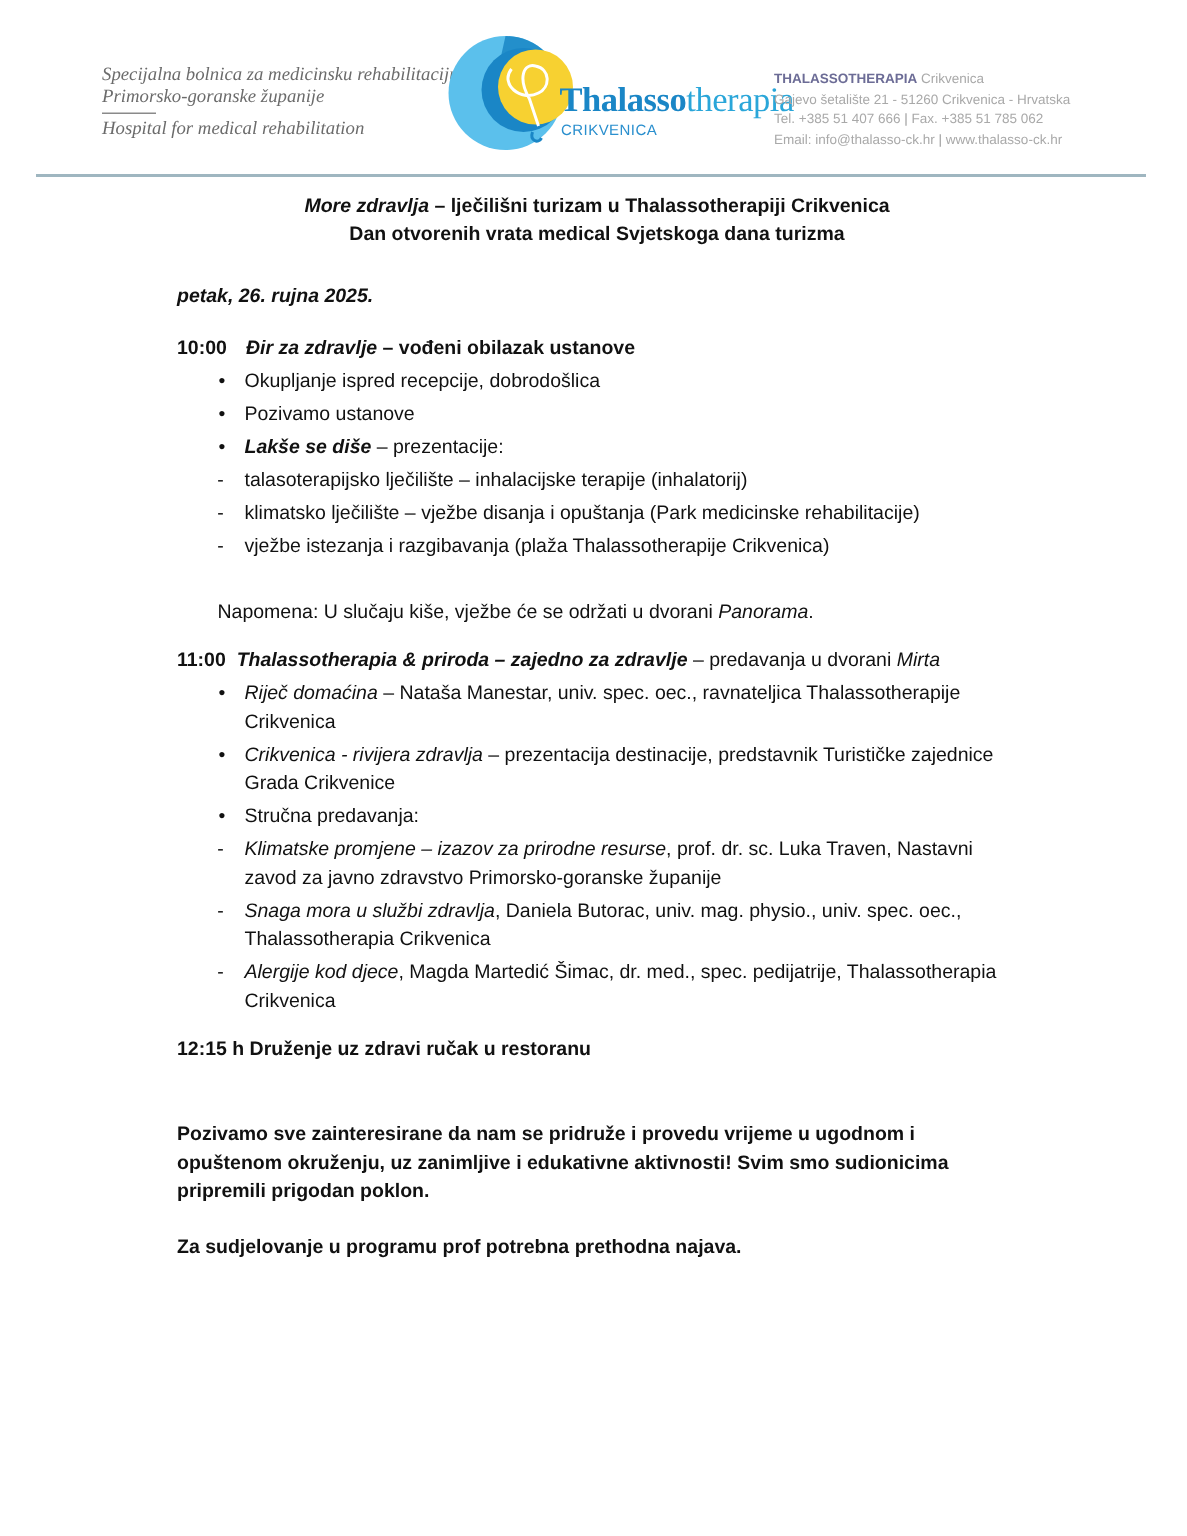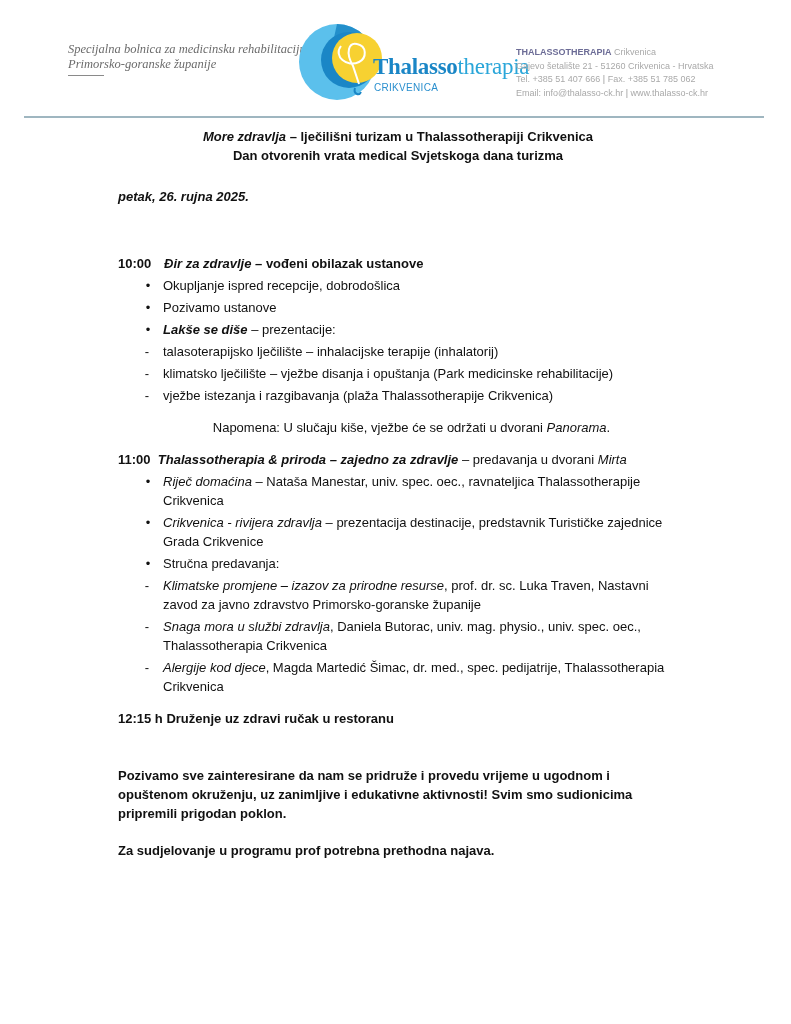--- a/index.html
+++ b/index.html
@@ -19,40 +19,41 @@
     .lh-right .brand { color: #6c6c96; font-weight: bold; }
     .lh-right .sep { color: #9a9a9a; }
     .hr { position: absolute; left: 24px; top: 116px; width: 740px; height: 2px; background: #9fb6c0; }
 
     
     .doc { position: absolute; left: 118px; top: 127px; width: 560px; font-family: "Liberation Sans", sans-serif;
            font-size: 13px; line-height: 19px; color: #111; }
     .title { text-align: center; font-weight: bold; width: 560px; }
     .title i { font-weight: bold; text-align: right; }
     .date { font-weight: bold; margin-top: 22px; font-style: italic; }
-    .slot { font-weight: bold; margin-top: 48px; }
+    .slot { font-weight: bold; margin-top: 16px; }
     .slot .time { display: inline-block; width: 46px; }
     .list { margin: 0; padding: 0; list-style: none; }
     .list li { position: relative; padding-left: 45px; margin-top: 3px; }
     .list li .mark { position: absolute; left: 24px; top: 0; width: 12px; text-align: center; }
     .list li.dash .mark { left: 23px; }
-    .note { margin-top: 13px; padding-left: 27px; text-align: center; }
+    .note { margin-top: 25px; padding-left: 27px; }
     .slot2 { font-weight: bold; margin-top: 13px; }
     .slot2 .rest { font-weight: normal; }
     .lunch { font-weight: bold; margin-top: 13px; }
     .invite { font-weight: bold; margin-top: 38px; }
     .reg { font-weight: bold; margin-top: 18px; }
   </style>
 </head>
 <body>
 
 <div class="lh-left">
   <div>Specijalna bolnica za medicinsku rehabilitaciju</div>
   <div>Primorsko-goranske županije</div>
   <div class="rule"></div>
+  <div>Hospital for medical rehabilitation</div>
 </div>
 
 <svg class="logo" viewBox="0 0 215 92">
   <circle cx="40" cy="46" r="38" fill="#5bc0ec"></circle>
   <path d="M40 8 A38 38 0 0 1 78 46 L56 46 A20 20 0 0 0 36 26 Z" fill="#1a86c6" opacity="0.85"></path>
   <circle cx="52" cy="44" r="28" fill="#1a86c6"></circle>
   <circle cx="60" cy="42" r="25" fill="#f7d131"></circle>
   <path d="M44 30 C 36 40, 50 52, 62 46 C 70 42, 70 30, 60 28 C 52 26, 48 36, 56 50 L 62 68" fill="none" stroke="#ffffff" stroke-width="2"></path>
   <path d="M58 72 C 56 78, 62 80, 64 76" fill="none" stroke="#1a86c6" stroke-width="2"></path>
 </svg>

